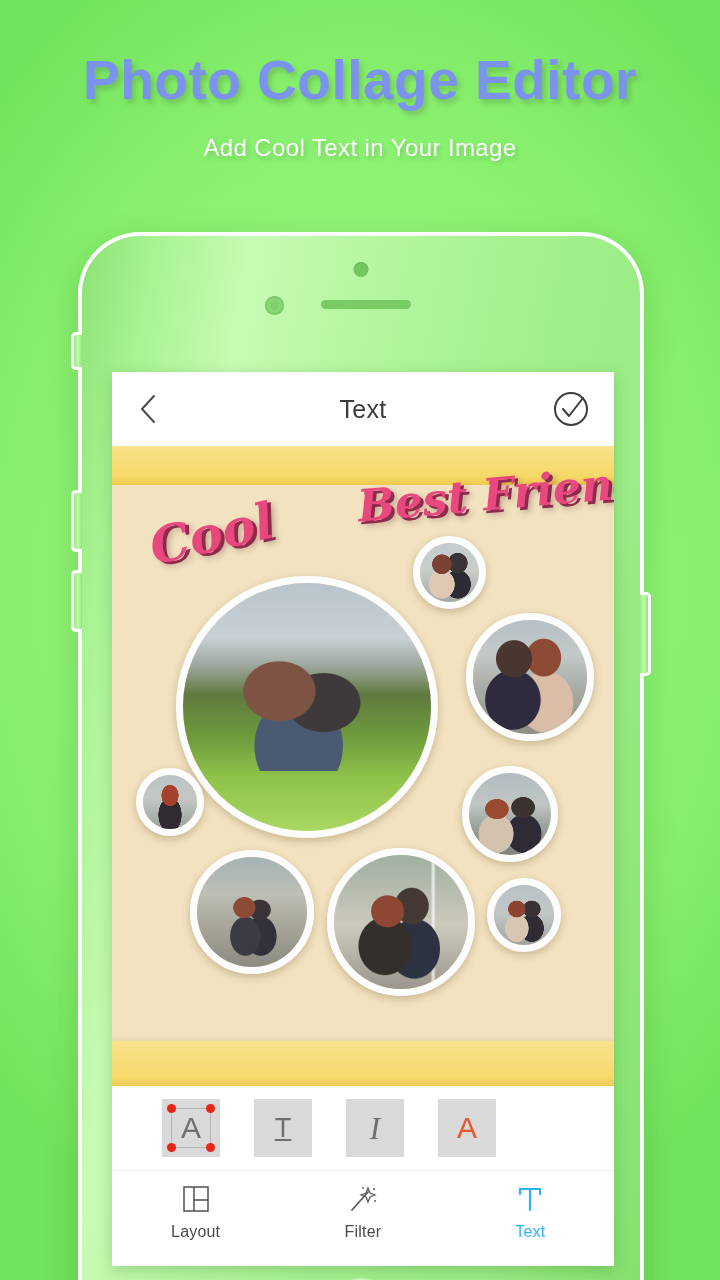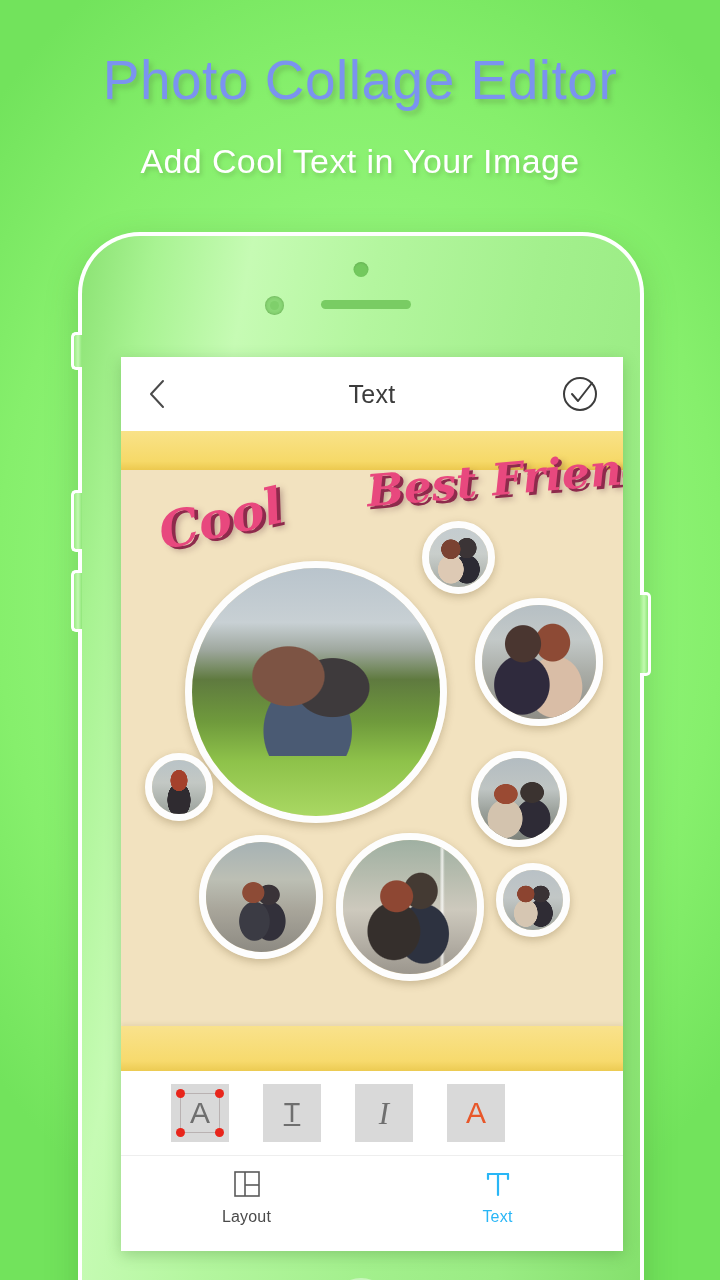--- a/index.html
+++ b/index.html
@@ -22,29 +22,29 @@
 
   
   .promo {
     position: absolute;
     top: 0; left: 0; right: 0;
     text-align: center;
     padding-top: 52px;
   }
   .promo-title {
     font-size: 55px;
-    font-weight: normal;
+    font-weight: bold;
     letter-spacing: 0.5px;
     color: #7b93ef;
     text-shadow: 3px 4px 5px rgba(95,150,70,0.45);
     line-height: 1.05;
   }
   .promo-sub {
-    margin-top: 32px;
-    font-size: 34px;
+    margin-top: 24px;
+    font-size: 24px;
     color: #ffffff;
     letter-spacing: 0.4px;
     text-shadow: 2px 3px 4px rgba(95,150,70,0.40);
   }
 
   
   .phone {
     position: absolute;
     left: 78px;
     top: 232px;
@@ -114,27 +114,26 @@
     width: 62px; height: 62px;
     border-radius: 50%;
     border: 3px solid rgba(255,255,255,0.45);
     background: rgba(150,235,130,0.55);
   }
 
   
   .screen {
     position: absolute;
     left: 30px;
-    top: 121px;
+    top: 136px;
     width: 502px;
     height: 894px;
     background: #ffffff;
     overflow: hidden;
     box-shadow: 0 4px 14px rgba(50,110,35,0.28);
-    margin-left: 9px;
   }
 
   
   .appbar {
     position: relative;
     height: 74px;
     background: #ffffff;
     display: flex;
     align-items: center;
     justify-content: center;
@@ -479,20 +478,32 @@
             <svg width="30" height="30" viewBox="0 0 30 30">
               <rect x="3" y="3" width="24" height="24" fill="none" stroke="#5a5a5a" stroke-width="1.6"></rect>
               <line x1="13" y1="3" x2="13" y2="27" stroke="#5a5a5a" stroke-width="1.6"></line>
               <line x1="13" y1="16" x2="27" y2="16" stroke="#5a5a5a" stroke-width="1.6"></line>
             </svg>
           </span>
           <span class="nav-label">Layout</span>
         </div>
 
 
+        <div class="nav-item">
+          <span class="nav-ico">
+            <svg width="30" height="30" viewBox="0 0 30 30">
+              <line x1="4" y1="26" x2="20" y2="8" stroke="#5a5a5a" stroke-width="1.7" stroke-linecap="round"></line>
+              <path d="M20 4 L22 9 L27 11 L22 13 L20 18 L18 13 L13 11 L18 9 Z" fill="none" stroke="#5a5a5a" stroke-width="1.3"></path>
+              <circle cx="26" cy="5" r="1.1" fill="#5a5a5a"></circle>
+              <circle cx="27" cy="17" r="1" fill="#5a5a5a"></circle>
+              <circle cx="15" cy="4" r="0.9" fill="#5a5a5a"></circle>
+            </svg>
+          </span>
+          <span class="nav-label">Filter</span>
+        </div>
 
         <div class="nav-item active">
           <span class="nav-ico">
             <svg width="30" height="30" viewBox="0 0 30 30">
               <line x1="5" y1="5" x2="25" y2="5" stroke="#29b6f6" stroke-width="2.2" stroke-linecap="round"></line>
               <line x1="15" y1="5" x2="15" y2="26" stroke="#29b6f6" stroke-width="2.2" stroke-linecap="round"></line>
               <line x1="5" y1="5" x2="5" y2="10" stroke="#29b6f6" stroke-width="2.2" stroke-linecap="round"></line>
               <line x1="25" y1="5" x2="25" y2="10" stroke="#29b6f6" stroke-width="2.2" stroke-linecap="round"></line>
             </svg>
           </span>

